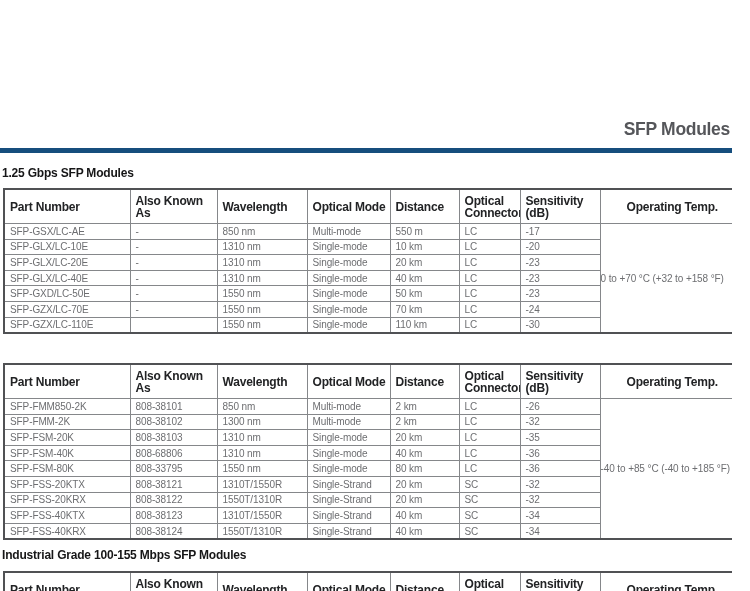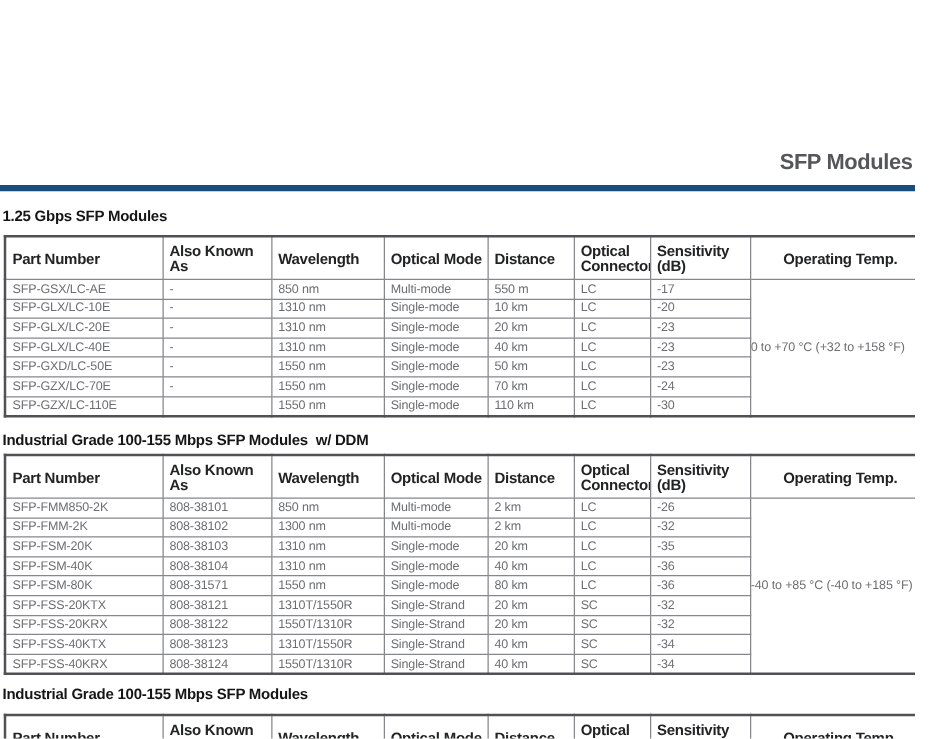--- a/index.html
+++ b/index.html
@@ -185,21 +185,20 @@
           <td></td>
           <td>1550 nm</td>
           <td>Single-mode</td>
           <td>110 km</td>
           <td>LC</td>
           <td>-30</td>
         </tr>
       </tbody>
     </table>
 
-  <h2 class="section-heading" id="heading-1">Industrial Grade 100-155 Mbps SFP Modules  w/ DDM</h2>
   <table class="spec" id="table-1">
     <colgroup>
       <col style="width:126px">
         <col style="width:87px">
         <col style="width:90px">
         <col style="width:83px">
       <col style="width:69px">
         <col style="width:61px">
         <col style="width:80px">
         <col>
@@ -242,30 +241,30 @@
           <td>SFP-FSM-20K</td>
           <td>808-38103</td>
           <td>1310 nm</td>
           <td>Single-mode</td>
           <td>20 km</td>
           <td>LC</td>
           <td>-35</td>
         </tr>
         <tr>
           <td>SFP-FSM-40K</td>
-          <td>808-38104</td>
+          <td>808-68806</td>
           <td>1310 nm</td>
           <td>Single-mode</td>
           <td>40 km</td>
           <td>LC</td>
           <td>-36</td>
         </tr>
         <tr>
           <td>SFP-FSM-80K</td>
-          <td>808-31571</td>
+          <td>808-33795</td>
           <td>1550 nm</td>
           <td>Single-mode</td>
           <td>80 km</td>
           <td>LC</td>
           <td>-36</td>
         </tr>
         <tr>
           <td>SFP-FSS-20KTX</td>
           <td>808-38121</td>
           <td>1310T/1550R</td>

